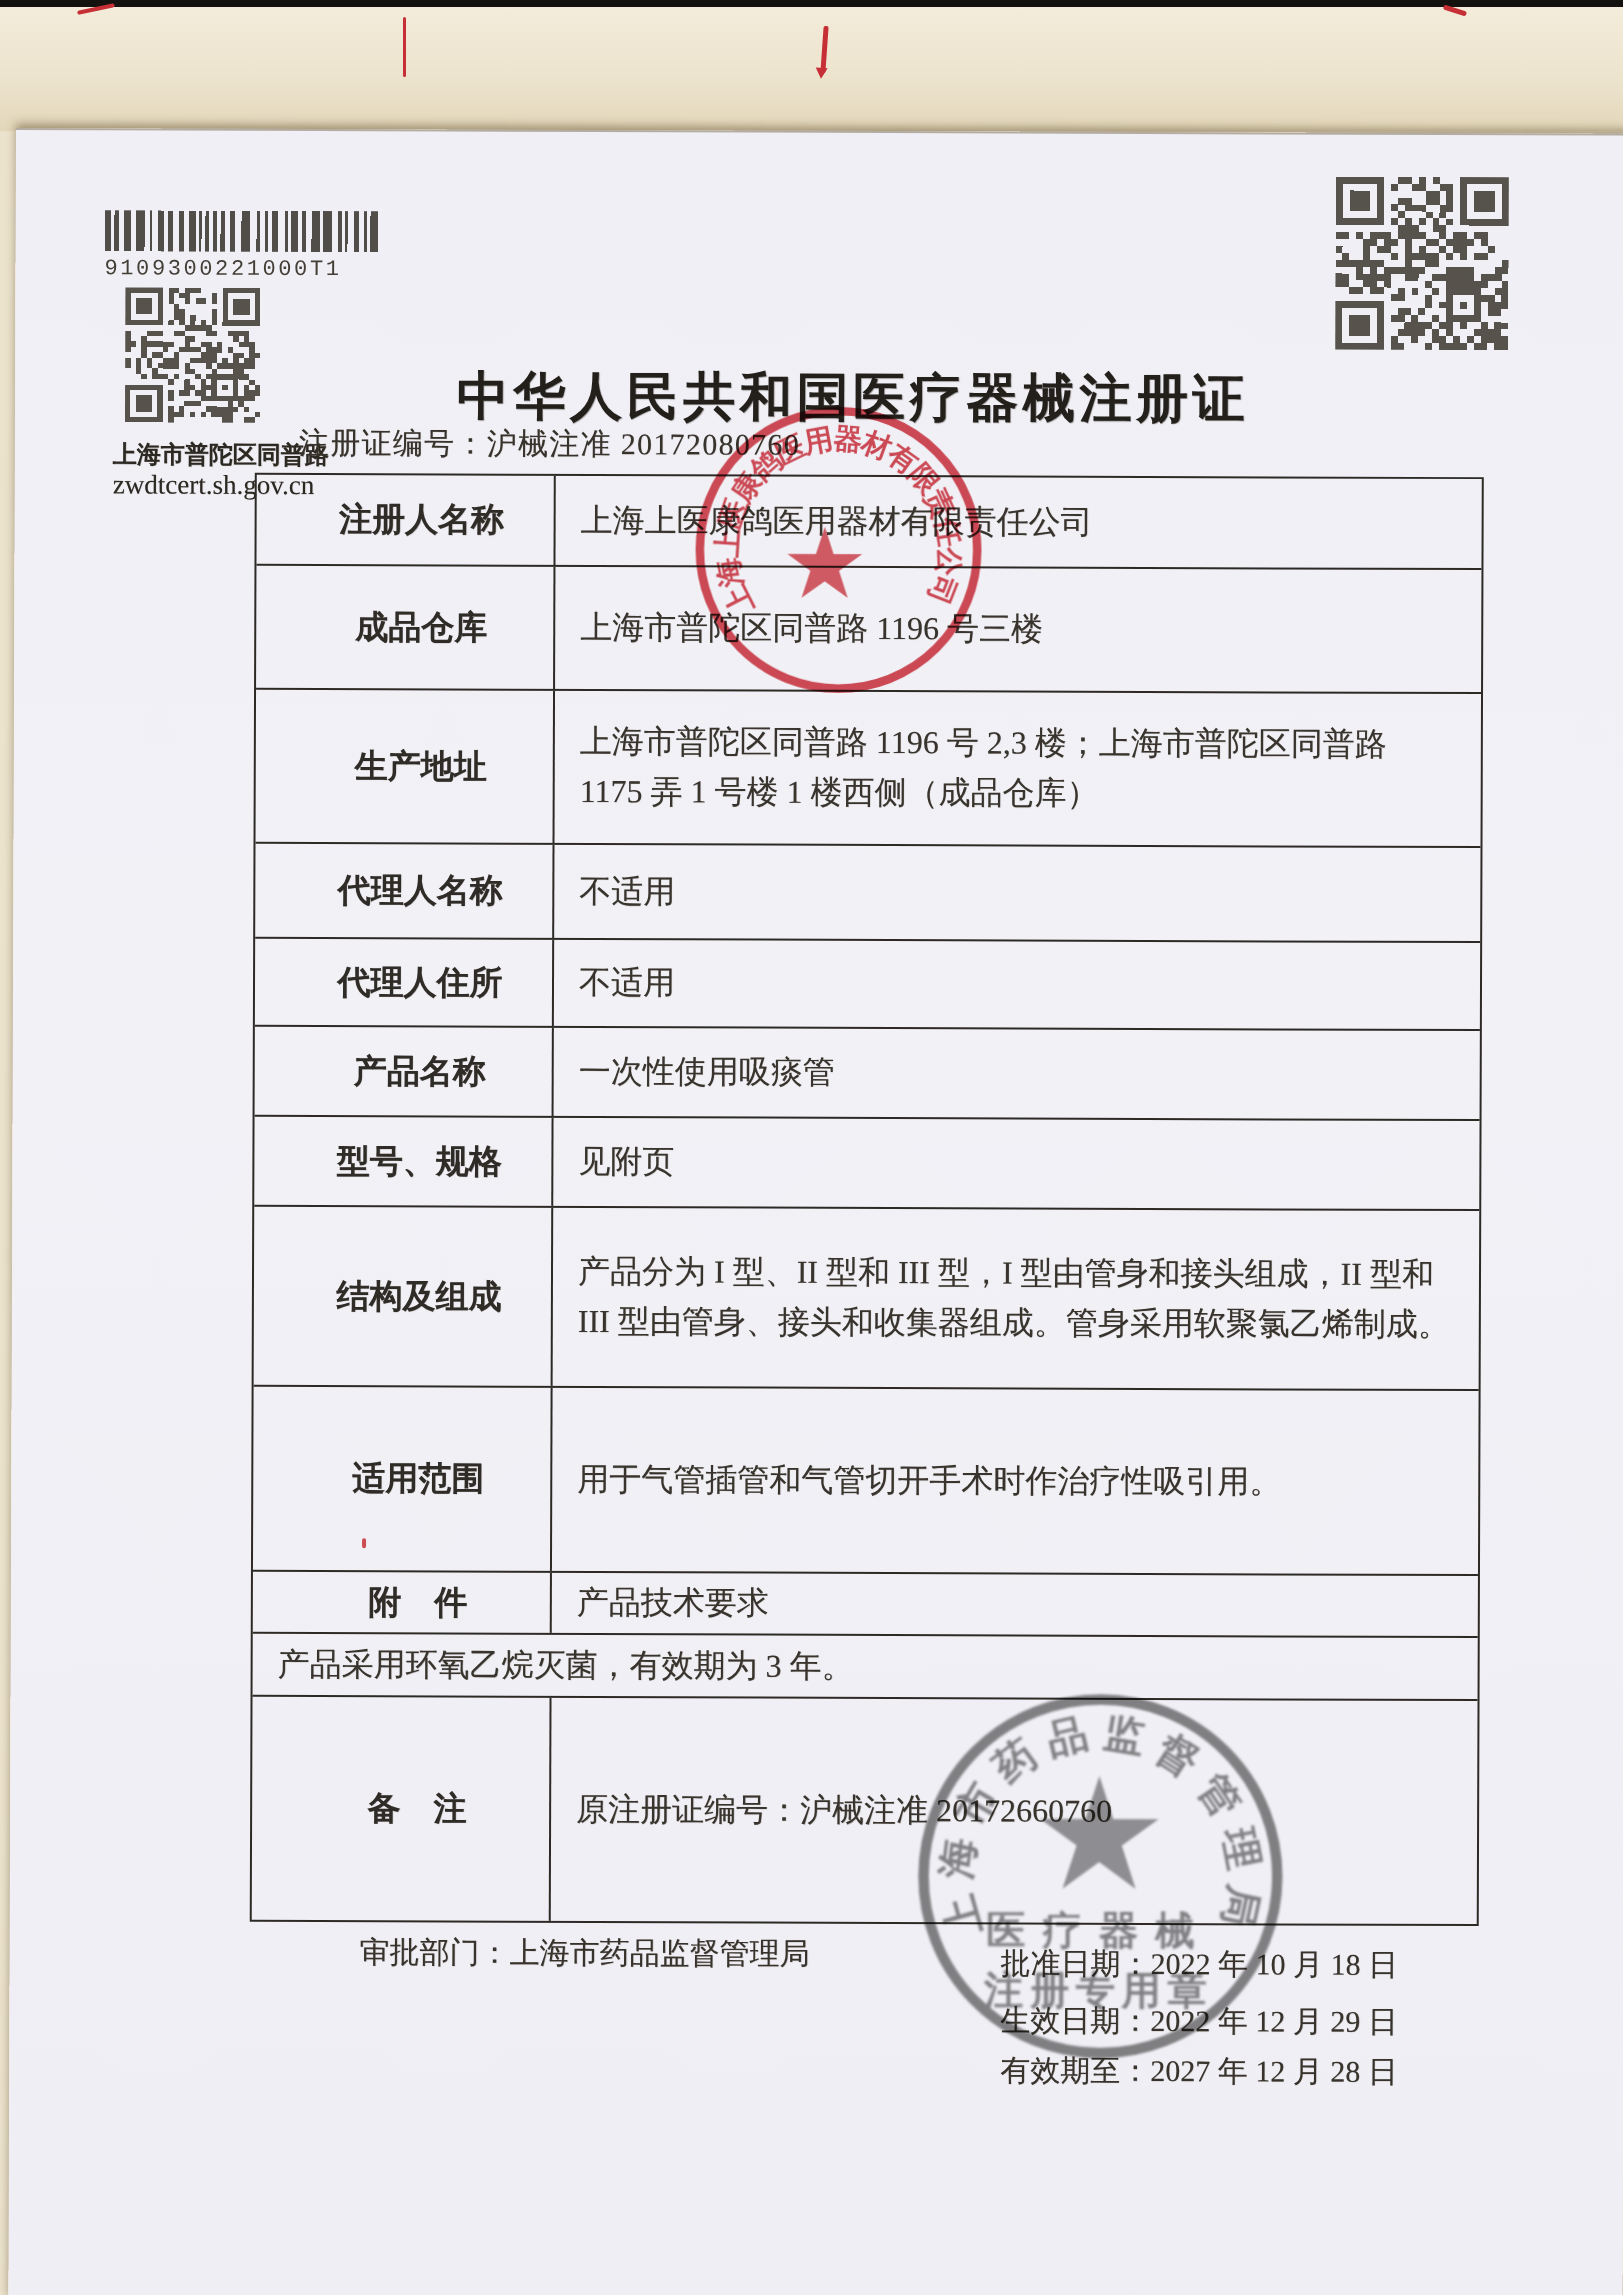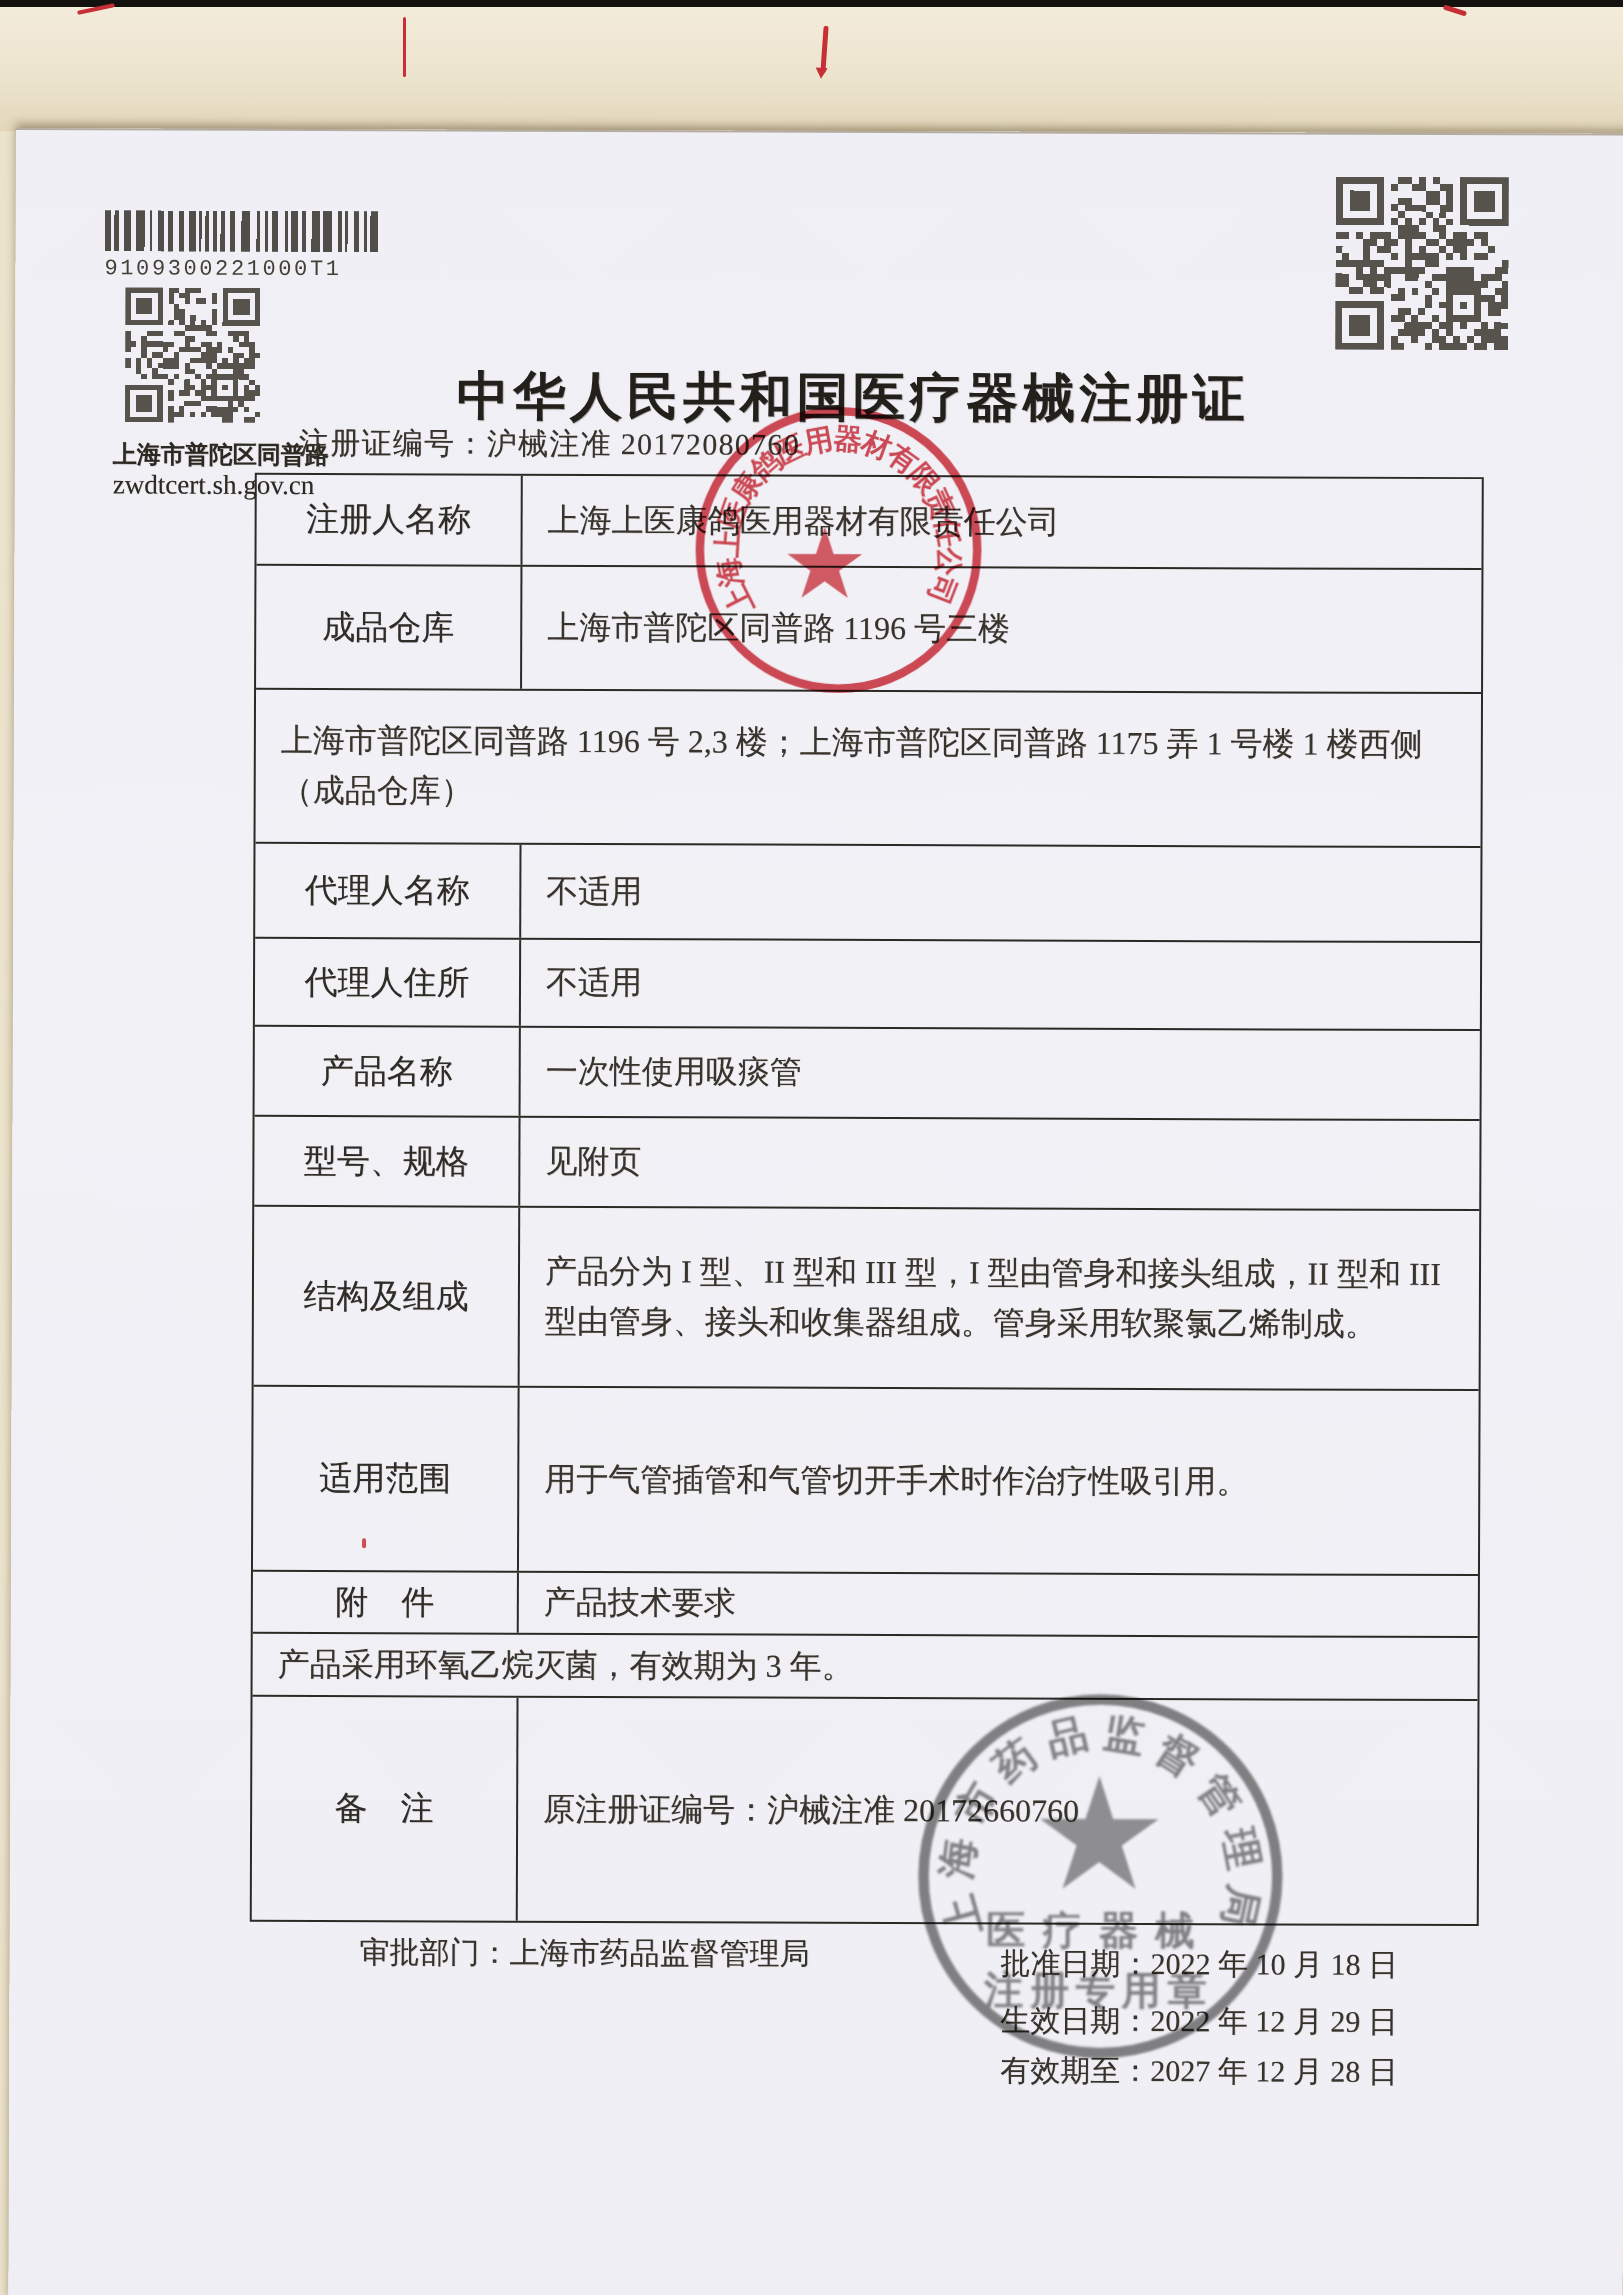--- a/index.html
+++ b/index.html
@@ -44,22 +44,23 @@
   
   .cert-table{
     position:absolute;left:240px;top:342px;width:1229px;
     border:2.6px solid #2d2a26;box-sizing:border-box;
   }
   .row{display:flex;border-bottom:2.6px solid #2d2a26;box-sizing:border-box;}
   .row:last-child{border-bottom:none;}
   .lbl{
     width:266px;flex:0 0 266px;border-right:2.6px solid #2d2a26;box-sizing:border-box;
     display:flex;align-items:center;justify-content:center;text-align:center;
-    font-size:33px;font-weight:normal;color:#2f2b26;
+    font-size:33px;font-weight:bold;color:#2f2b26;
     text-shadow:0.3px 0.3px 0.7px rgba(60,54,46,.45);
+    margin-left:33px;
   }
   .val{
     flex:1;display:flex;align-items:center;
     padding:5.2px 27.5px 5.2px 25px;box-sizing:border-box;
     font-size:32px;line-height:1.55;color:#38342d;
     text-shadow:0.3px 0.3px 0.7px rgba(70,62,52,.4);
   }
   
   .approval-line{position:absolute;left:350px;top:1801px;font-size:30px;}
   .date-line{position:absolute;left:991px;font-size:30px;}
@@ -599,20 +600,21 @@
   <div class="cert-table">
     <div class="row" style="height:91px">
       <div class="lbl">注册人名称</div>
       <div class="val">上海上医康鸽医用器材有限责任公司</div>
     </div>
     <div class="row" style="height:124px">
       <div class="lbl">成品仓库</div>
       <div class="val">上海市普陀区同普路 1196 号三楼</div>
     </div>
     <div class="row" style="height:154px">
+      <div class="lbl">生产地址</div>
       <div class="val">上海市普陀区同普路 1196 号 2,3 楼；上海市普陀区同普路 1175 弄 1 号楼 1 楼西侧（成品仓库）</div>
     </div>
     <div class="row" style="height:95px">
       <div class="lbl">代理人名称</div>
       <div class="val">不适用</div>
     </div>
     <div class="row" style="height:88px">
       <div class="lbl">代理人住所</div>
       <div class="val">不适用</div>
     </div>

